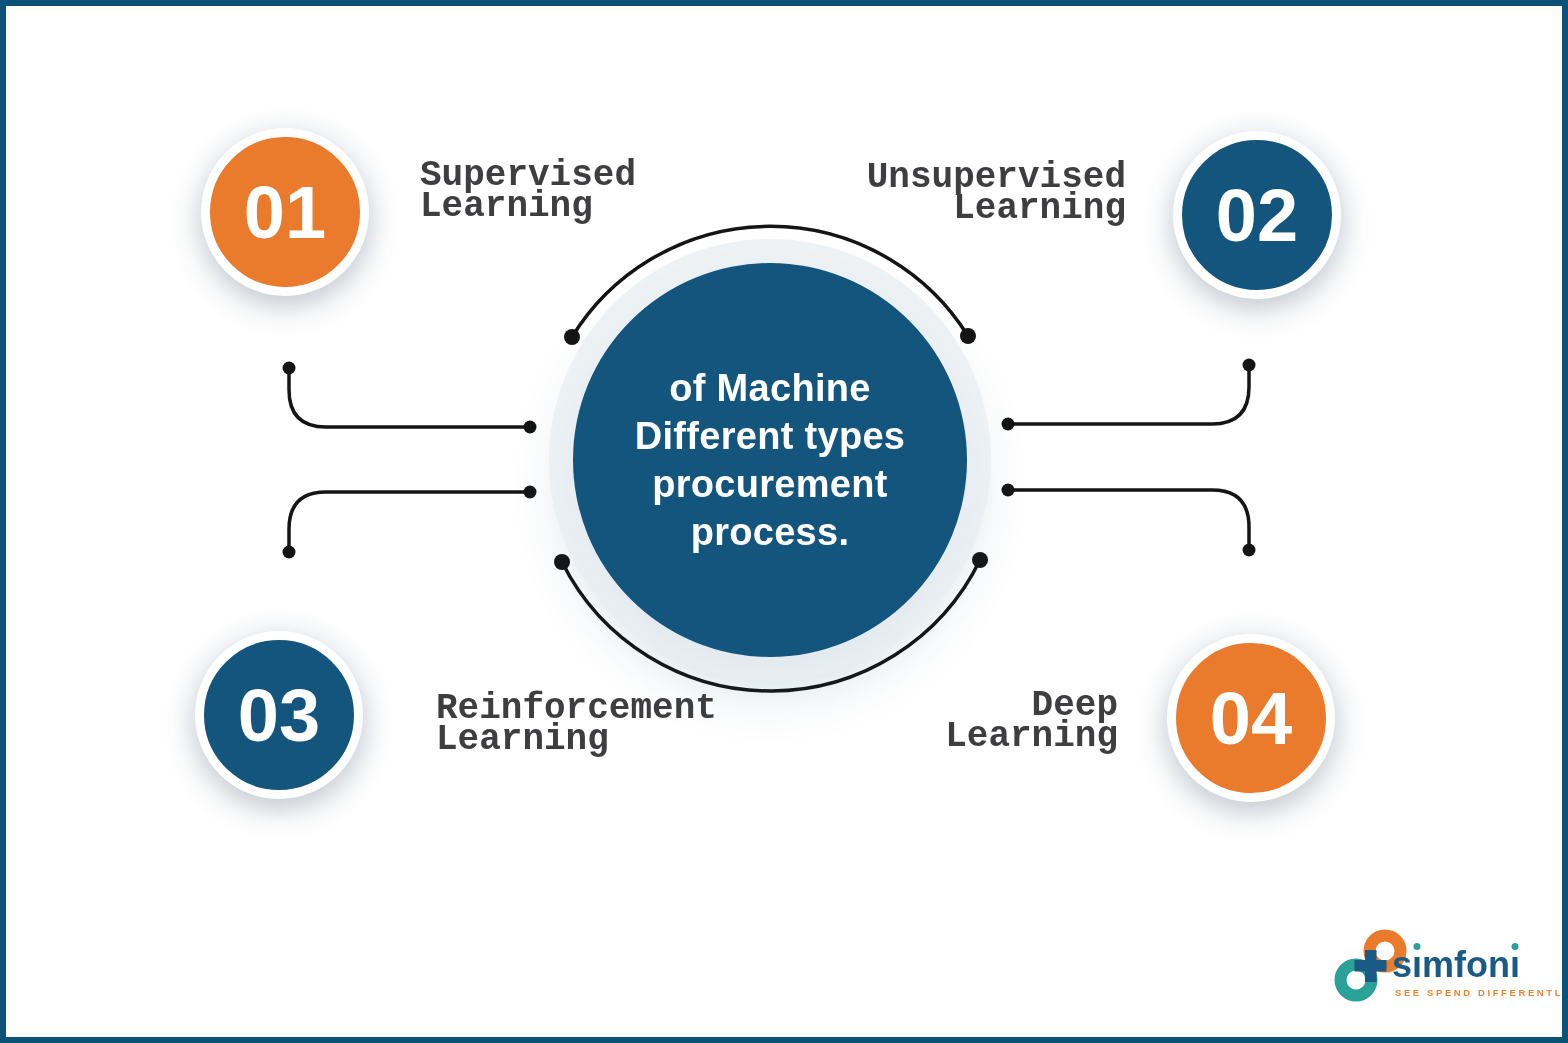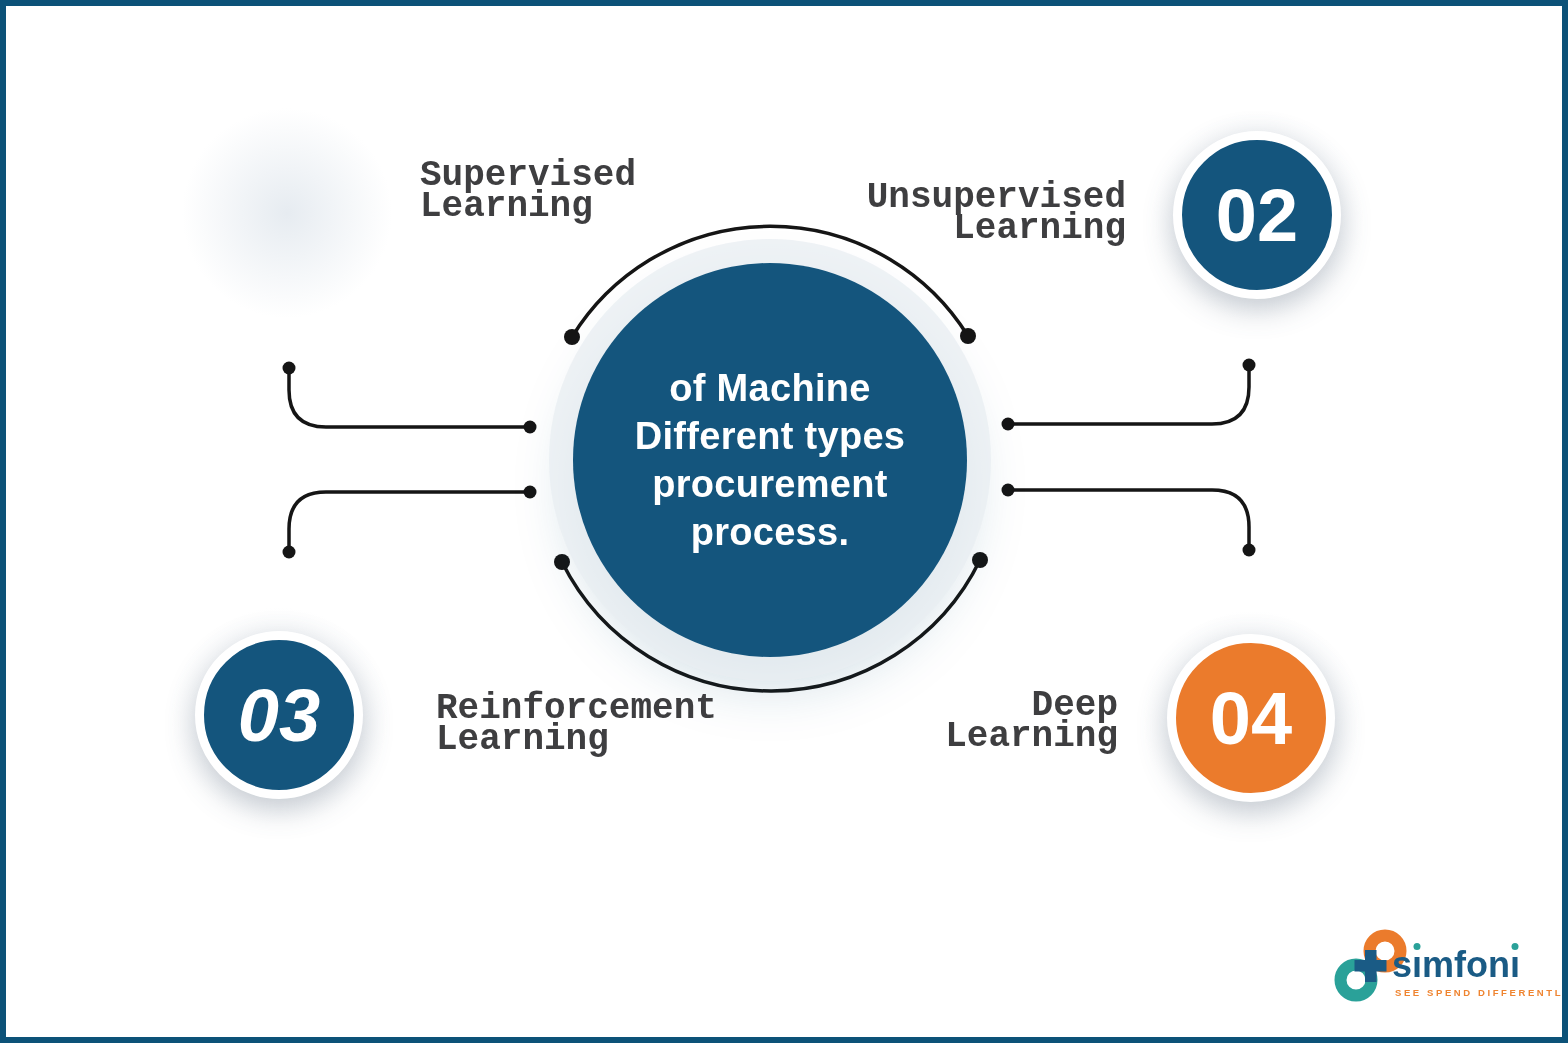--- a/index.html
+++ b/index.html
@@ -58,34 +58,34 @@
     align-items: center;
     justify-content: center;
     color: #ffffff;
     font-size: 74px;
     font-weight: 800;
     z-index: 5;
     box-shadow: 0 10px 30px rgba(70,85,105,0.30);
   }
   .badge-01 { left: 201px; top: 128px; }
   .badge-02 { left: 1173px; top: 131px; }
-  .badge-03 { left: 195px; top: 631px; font-style: italic; }
+  .badge-03 { left: 195px; top: 631px; }
   .badge-04 { left: 1167px; top: 634px; }
   .node-label {
     position: absolute;
     font-size: 36px;
     font-weight: 700;
     color: #3E3E40;
     line-height: 31px;
     z-index: 5;
     white-space: nowrap;
     font-family: Liberation Mono, monospace;
   }
   .label-01 { left: 420px; top: 160px; text-align: left; }
-  .label-02 { right: 442px; top: 162px; text-align: right; margin-top: 20px; }
+  .label-02 { right: 442px; top: 162px; text-align: right; }
   .label-03 { left: 412px; top: 693px; text-align: left; margin-left: 24px; }
   .label-04 { right: 450px; top: 690px; text-align: right; }
   .logo {
     position: absolute;
     left: 1334px; top: 926px;
     display: flex;
     align-items: flex-end;
     z-index: 10;
   }
   .logo-mark { display: block; }
@@ -154,20 +154,21 @@
 
   <div class="center-circle" style="background: rgb(20, 85, 125); color: rgb(255, 255, 255);">
     <div class="center-text">
       <div>of Machine</div>
       <div>Different types</div>
       <div>procurement</div>
       <div>process.</div>
     </div>
   </div>
 
+  <div class="badge badge-01" style="background: rgb(235, 123, 44);">01</div>
   <div class="badge badge-02" style="background: rgb(20, 85, 125);">02</div>
   <div class="badge badge-03" style="background: rgb(20, 85, 125);">03</div>
   <div class="badge badge-04" style="background: rgb(235, 123, 44);">04</div>
 
   <div class="node-label label-01">
     <div>Supervised</div>
     <div>Learning</div>
   </div>
   <div class="node-label label-02">
     <div>Unsupervised</div>

